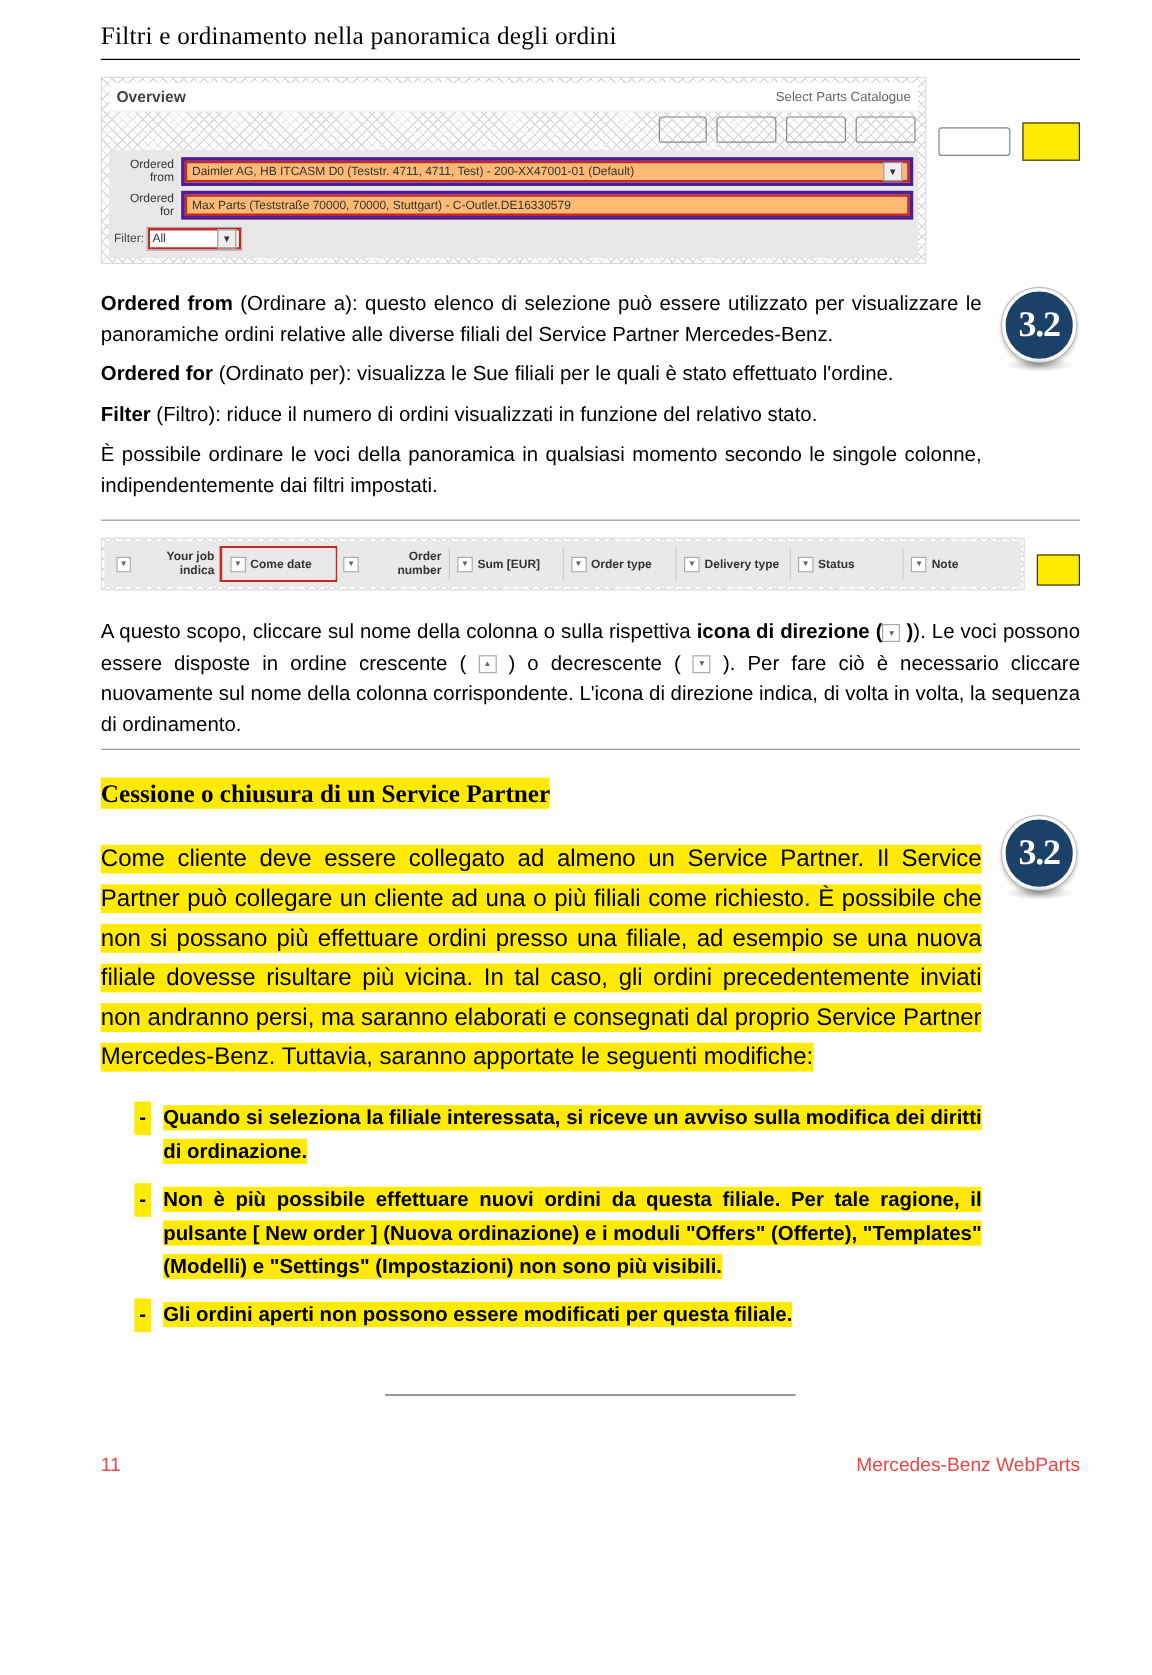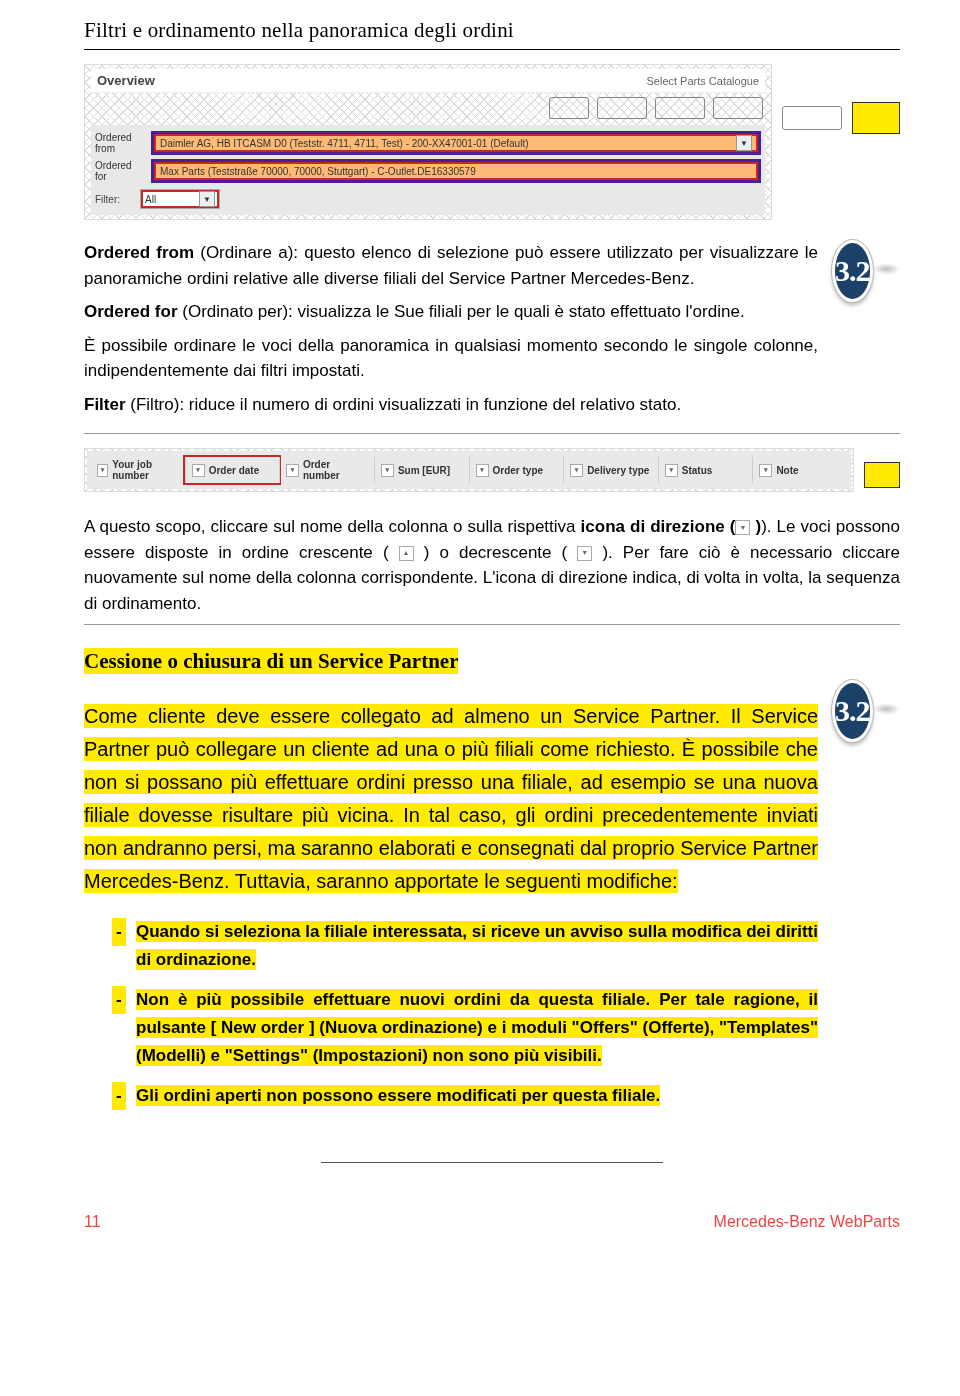--- a/index.html
+++ b/index.html
@@ -36,20 +36,21 @@
     border: 1px solid #dcdcdc;
     background:
       repeating-linear-gradient(135deg, #dcdcdc 0 1px, transparent 1px 6px),
       repeating-linear-gradient(45deg, #dcdcdc 0 1px, transparent 1px 6px),
       #fff;
     padding: 4px 6px;
     box-sizing: border-box;
     font-family: Arial, sans-serif;
     font-size: 11px;
     color: #444;
+    text-align: right;
   }
   .overview-row {
     display: flex;
     align-items: flex-start;
     gap: 10px;
   }
   .overview-left {
     flex: 1;
   }
   .overview-head {
@@ -121,21 +122,21 @@
     border: 1px solid #999;
     display: flex;
     align-items: center;
     justify-content: center;
     font-size: 8px;
     color: #333;
   }
   .filter-row {
     display: flex;
     align-items: center;
-    gap: 20px;
+    gap: 2px;
     padding: 4px 0 0 0;
   }
   .filter-label { font-size: 10px; }
   .filter-select {
     background: #fff;
     border: 1px solid #aaa;
     height: 18px;
     width: 70px;
     display: flex;
     align-items: center;
@@ -174,21 +175,21 @@
   .body-text b { font-weight: bold; }
   .two-col {
     display: flex;
     align-items: flex-start;
     gap: 14px;
   }
   .two-col .textcol { flex: 1; }
   .badge-box {
     width: 68px;
     display: flex;
-    flex-direction: row;
+    flex-direction: column;
     align-items: center;
   }
   .badge-circle {
     width: 56px;
     height: 56px;
     border-radius: 50%;
     background: #1c4168;
     border: 3px solid #fff;
     box-shadow: 0 0 0 1px #bbb, 0 3px 4px rgba(0,0,0,0.3);
     color: #fff;
@@ -364,44 +365,44 @@
 
   
   <div class="two-col">
     <div class="textcol">
       <p class="body-text">
         <b>Ordered from</b><span> (Ordinare a): questo elenco di selezione può essere utilizzato per visualizzare le panoramiche ordini relative alle diverse filiali del Service Partner Mercedes-Benz.</span>
       </p>
       <p class="body-text">
         <b>Ordered for</b><span> (Ordinato per): visualizza le Sue filiali per le quali è stato effettuato l'ordine.</span>
       </p>
-      <p class="body-text">È possibile ordinare le voci della panoramica in qualsiasi momento secondo le singole colonne, indipendentemente dai filtri impostati.</p>
       <p class="body-text">
         <b>Filter</b><span> (Filtro): riduce il numero di ordini visualizzati in funzione del relativo stato.</span>
       </p>
+      <p class="body-text">È possibile ordinare le voci della panoramica in qualsiasi momento secondo le singole colonne, indipendentemente dai filtri impostati.</p>
     </div>
     <div class="badge-box">
       <div class="badge-circle">3.2</div>
       <div class="badge-shadow"></div>
     </div>
   </div>
 
   <hr class="rule-light">
 
   
   <div class="cols-box">
     <div class="hatch-box" style="flex:1;padding:2px;">
       <div class="cols-table">
         <div class="cell">
             <span class="sort-icon">▾</span>
-            <span>Your job number</span>
+            <span>Your job indica</span>
           </div>
         <div class="cell red-cell">
             <span class="sort-icon">▾</span>
-            <span>Order date</span>
+            <span>Come date</span>
           </div>
         <div class="cell">
             <span class="sort-icon">▾</span>
             <span>Order number</span>
           </div>
         <div class="cell">
             <span class="sort-icon">▾</span>
             <span>Sum [EUR]</span>
           </div>
         <div class="cell">

